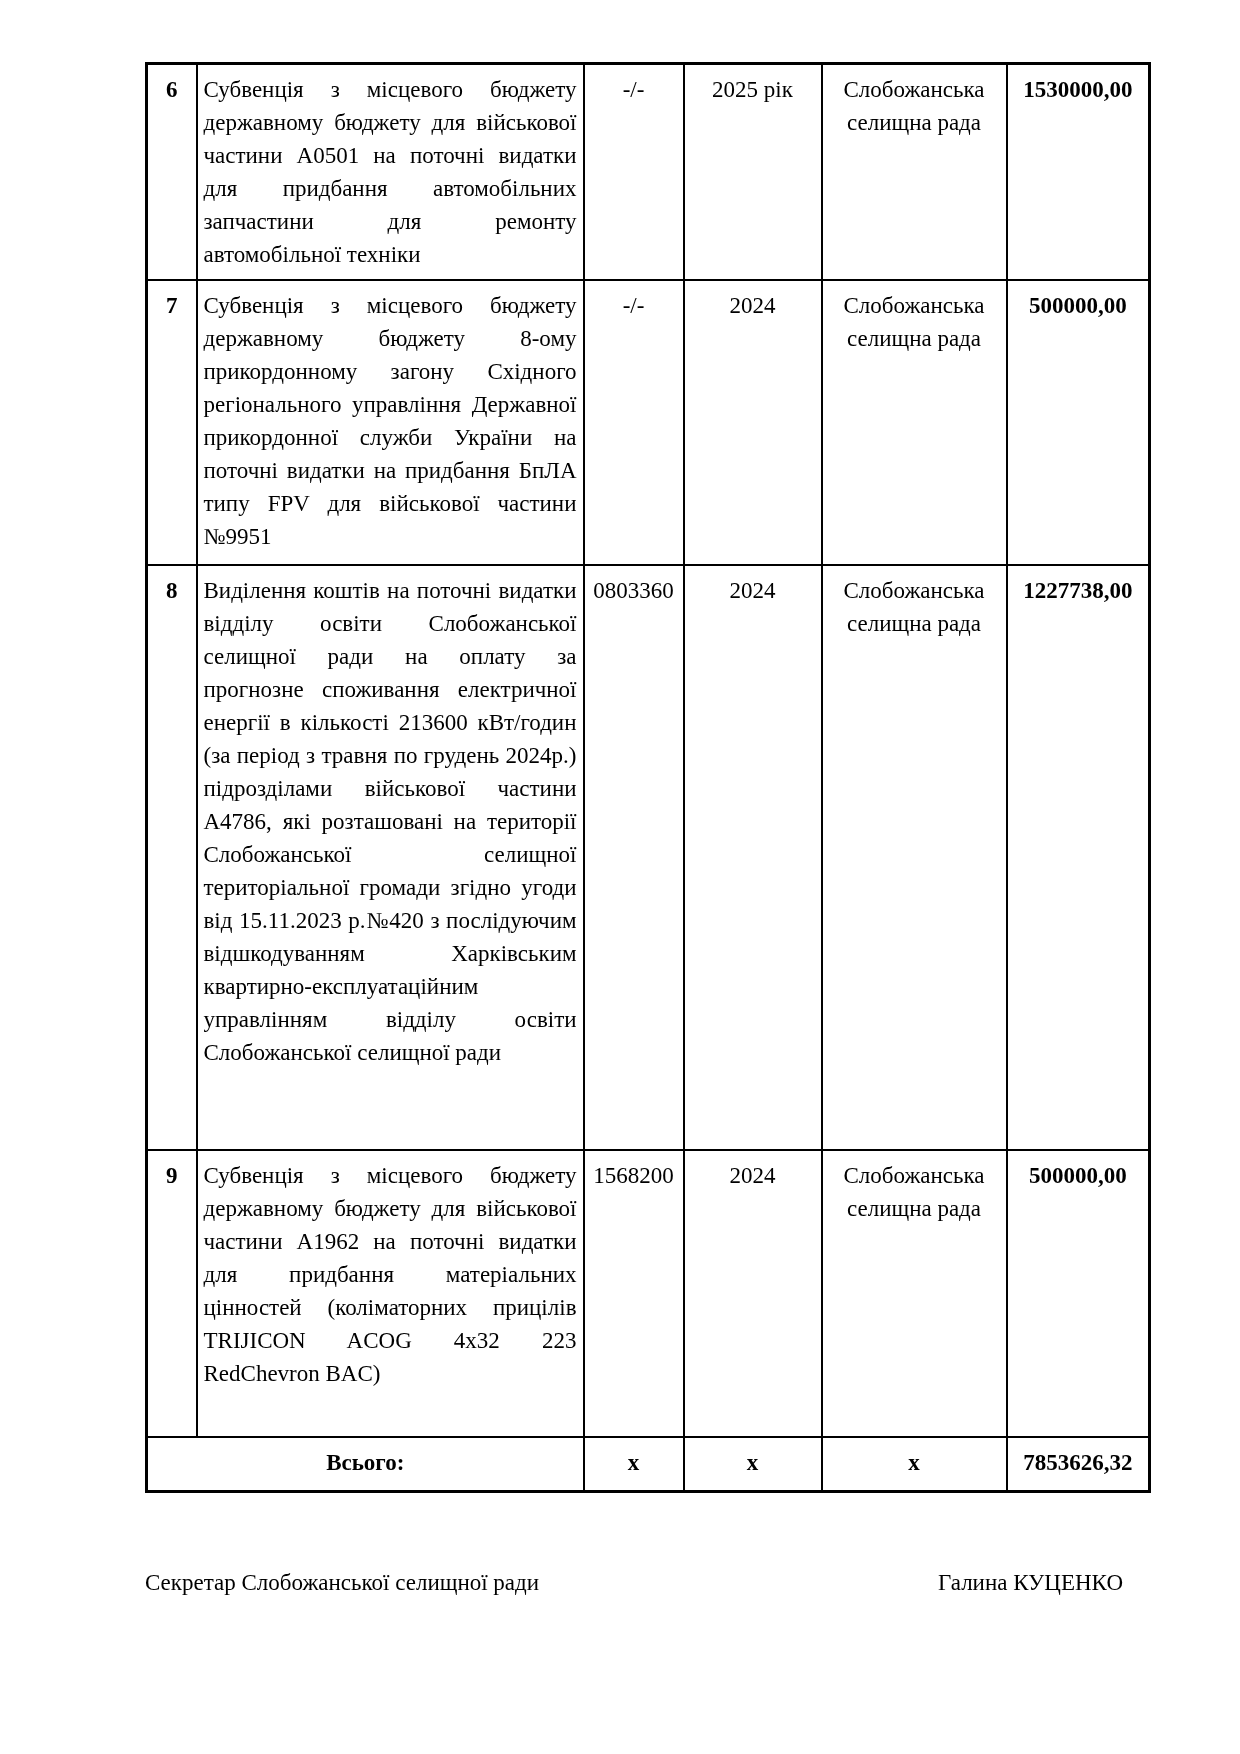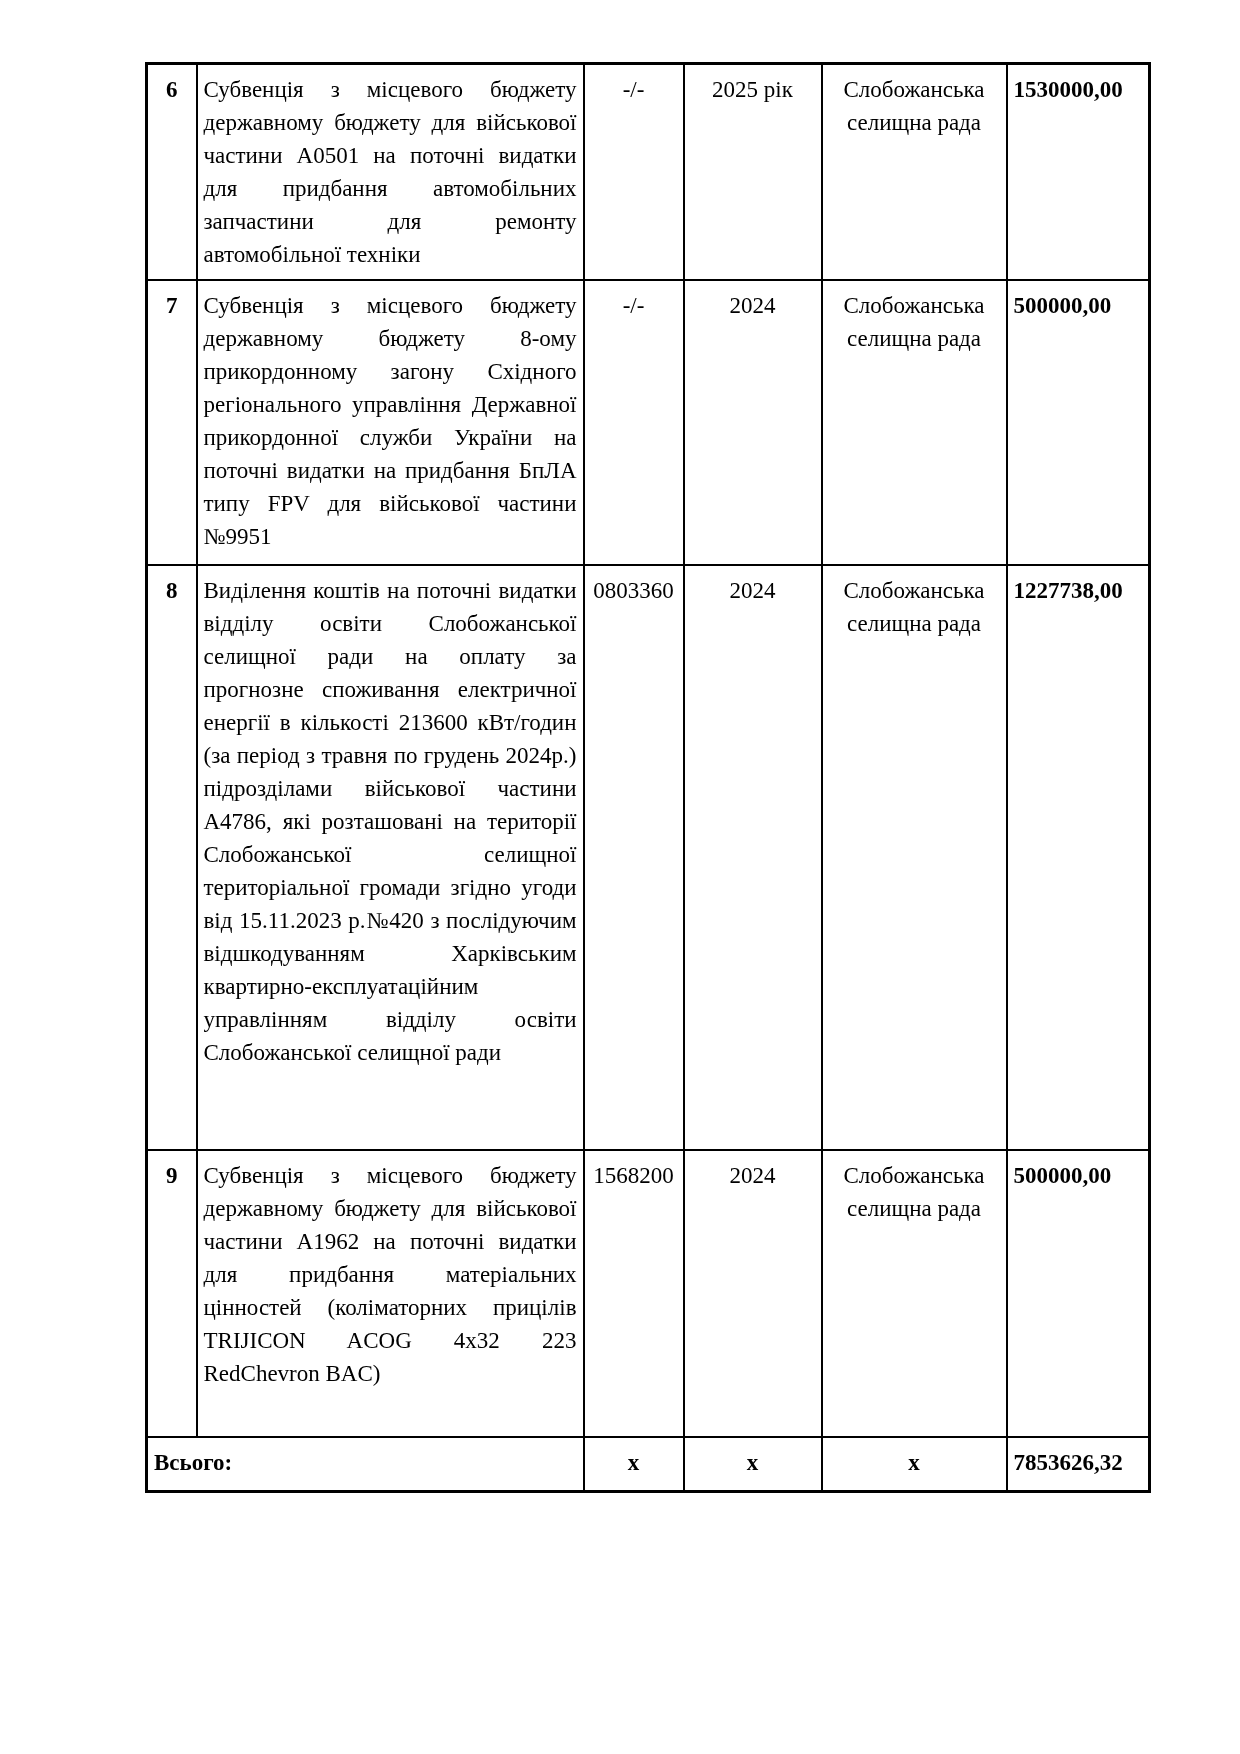--- a/index.html
+++ b/index.html
@@ -42,28 +42,30 @@
   td.cell-desc {
     text-align: justify;
     text-justify: inter-word;
     padding-left: 11px;
     padding-right: 9px;
   }
   td.cell-code, td.cell-year, td.cell-council {
     text-align: center;
   }
   td.cell-amount {
+    text-align: center;
     font-weight: bold;
   }
   tr.row-6 { height: 216px; }
   tr.row-7 { height: 285px; }
   tr.row-8 { height: 585px; }
   tr.row-9 { height: 287px; }
   tr.row-total { height: 55px; }
   td.cell-total-label {
+    text-align: center;
     font-weight: bold;
   }
   td.cell-x {
     text-align: center;
     font-weight: bold;
   }
   .footer {
     position: absolute;
     left: 145px;
     top: 1568px;
@@ -125,14 +127,18 @@
       <tr class="row-total">
         <td class="cell-total-label" colspan="2">Всього:</td>
         <td class="cell-x">x</td>
         <td class="cell-x">x</td>
         <td class="cell-x">x</td>
         <td class="cell-amount">7853626,32</td>
       </tr>
     </tbody>
   </table>
 
+  <div class="footer">
+    <span>Секретар Слобожанської селищної ради</span>
+    <span>Галина КУЦЕНКО</span>
+  </div>
 
 </div>
 
 </body></html>

